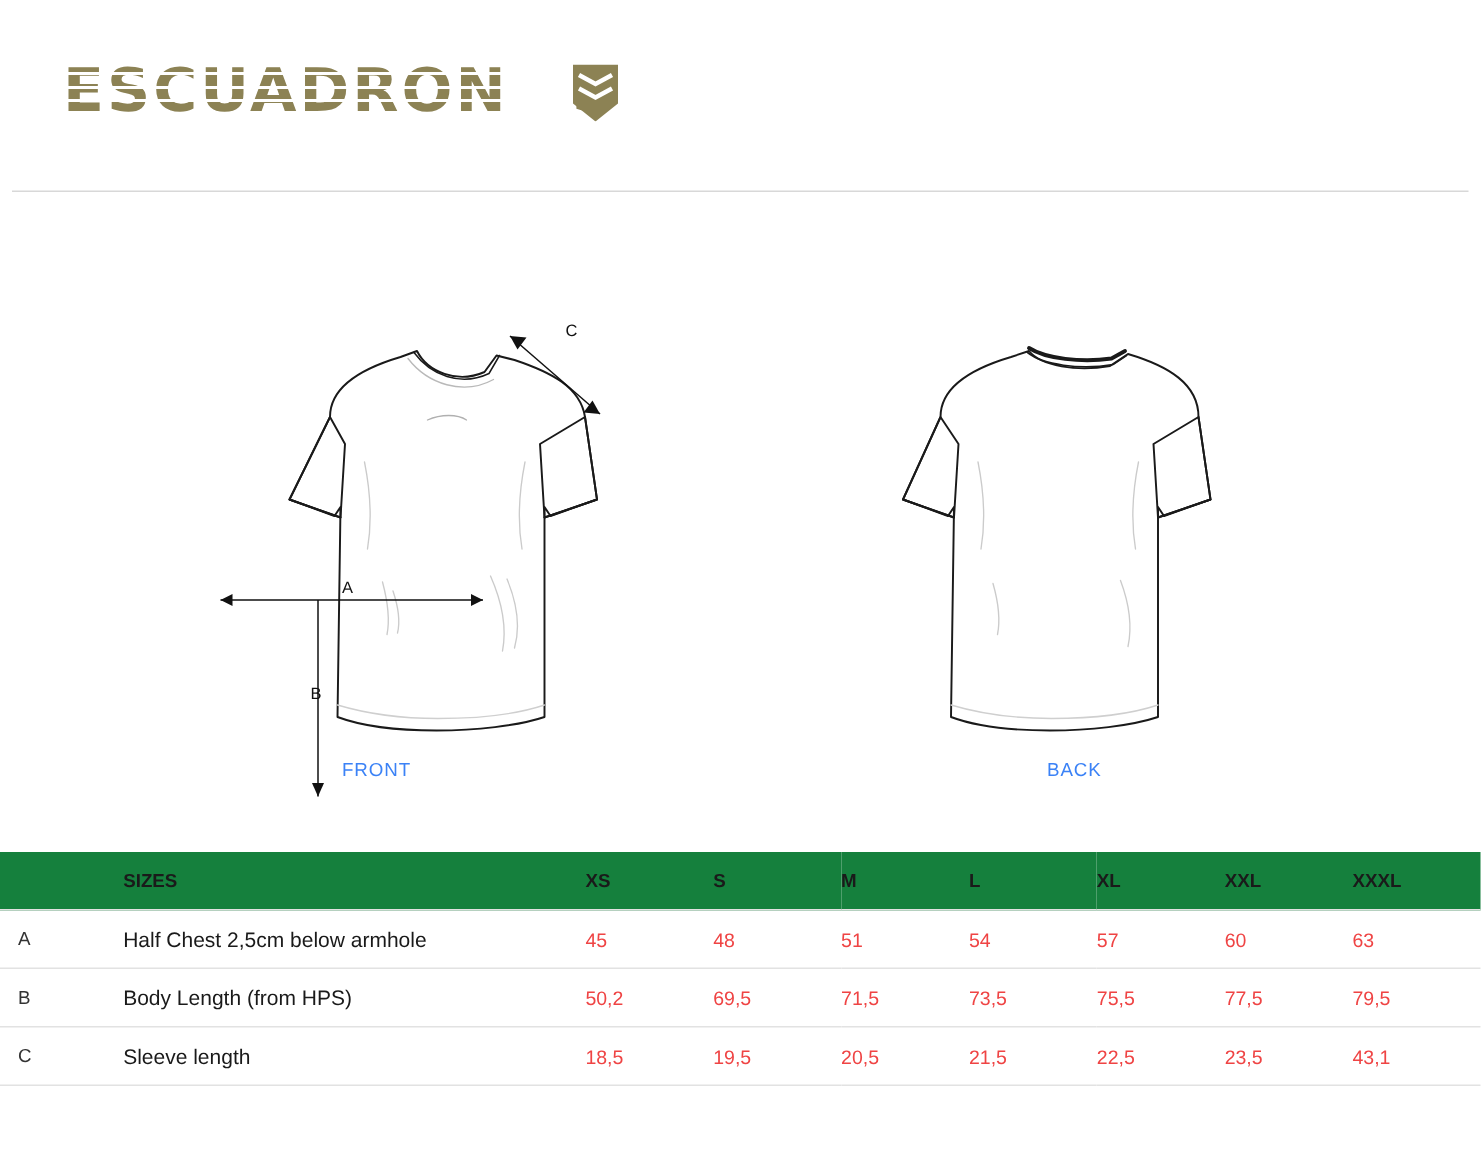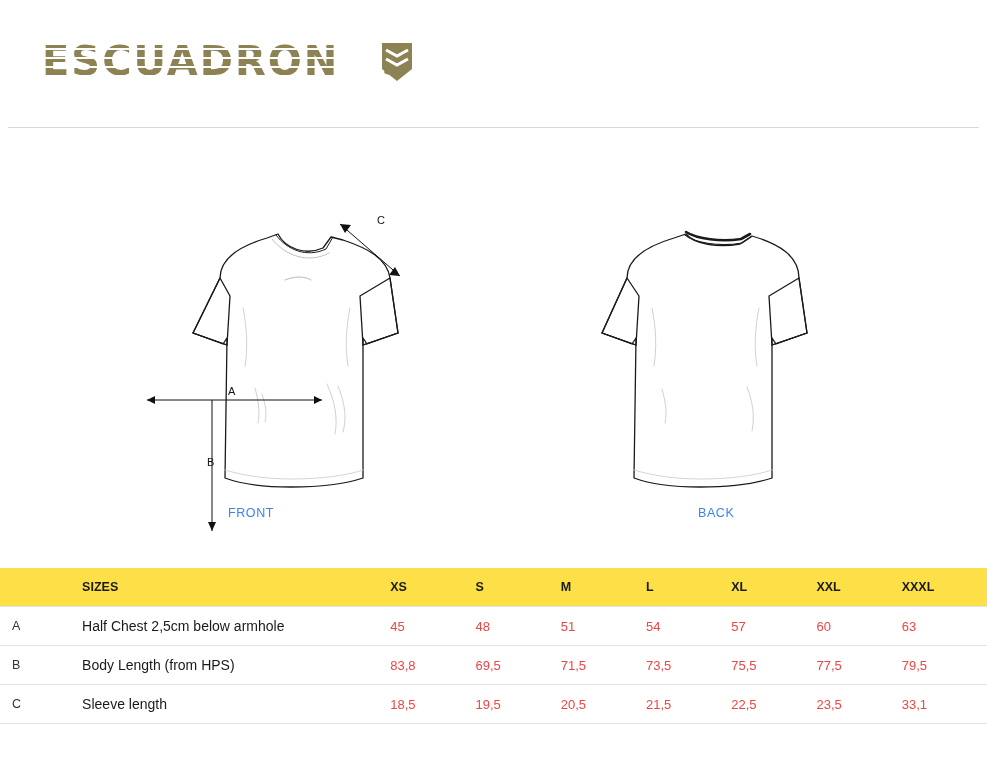--- a/index.html
+++ b/index.html
@@ -115,21 +115,21 @@
     font-size: 13px;
   }
   .size-table th, .size-table td {
     text-align: left;
     padding: 0;
     vertical-align: middle;
     border-bottom: 1px solid #e2e2e2;
     height: 38px;
   }
   .size-table thead th {
-    background: #fde047;
+    background: #15803d;
     font-weight: bold;
     font-size: 12.5px;
     color: #1a1a1a;
     border-bottom: 1px solid #e2e2e2;
   }
   .col-key   { width: 66px; padding-left: 12px !important; }
   .col-desc  { width: 300px; }
   .col-size  { width: 83px; }
   .size-table td.col-key {
     font-size: 12.5px;
@@ -300,33 +300,33 @@
       <td class="col-size">48</td>
       <td class="col-size">51</td>
       <td class="col-size">54</td>
       <td class="col-size">57</td>
       <td class="col-size">60</td>
       <td class="col-size">63</td>
     </tr>
     <tr>
       <td class="col-key">B</td>
       <td class="col-desc">Body Length (from HPS)</td>
-      <td class="col-size">83,8</td>
+      <td class="col-size">50,2</td>
       <td class="col-size">69,5</td>
       <td class="col-size">71,5</td>
       <td class="col-size">73,5</td>
       <td class="col-size">75,5</td>
       <td class="col-size">77,5</td>
       <td class="col-size">79,5</td>
     </tr>
     <tr>
       <td class="col-key">C</td>
       <td class="col-desc">Sleeve length</td>
       <td class="col-size">18,5</td>
       <td class="col-size">19,5</td>
       <td class="col-size">20,5</td>
       <td class="col-size">21,5</td>
       <td class="col-size">22,5</td>
       <td class="col-size">23,5</td>
-      <td class="col-size">33,1</td>
+      <td class="col-size">43,1</td>
     </tr>
   </tbody>
 </table>
 
 </body></html>

